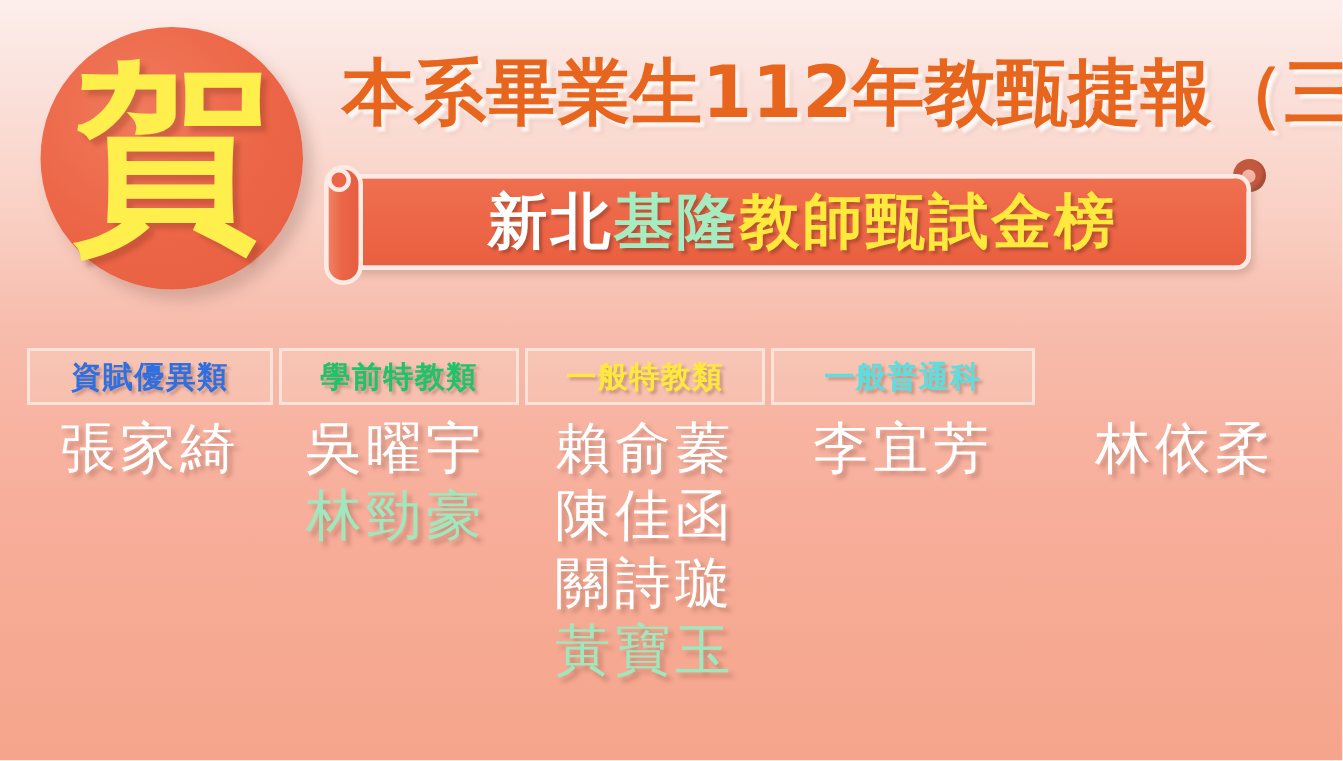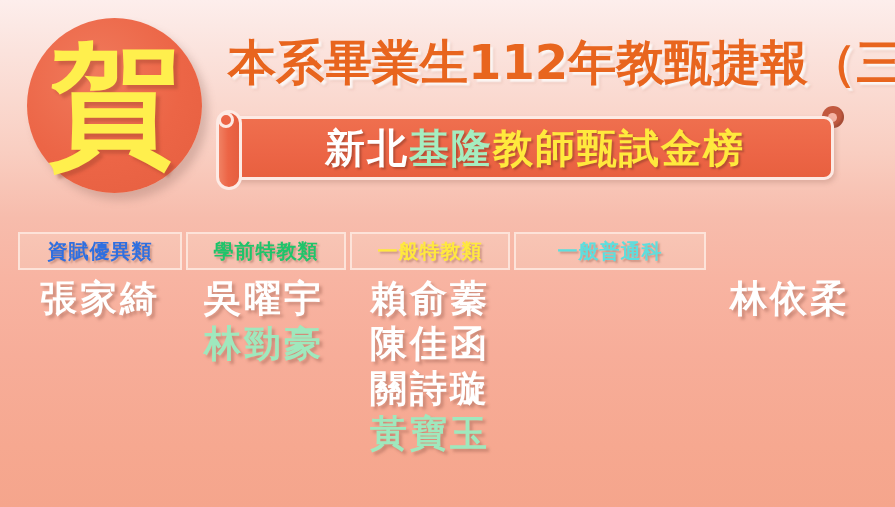--- a/index.html
+++ b/index.html
@@ -182,21 +182,21 @@
   }
   .name-col {
     position: absolute;
     top: 0;
     display: flex;
     flex-direction: column;
     align-items: center;
   }
   .name {
     font-size: 37px;
-    font-weight: 700;
+    font-weight: 400;
     line-height: 1;
     height: 44px;
     display: flex;
     align-items: center;
     white-space: nowrap;
     letter-spacing: 3px;
     text-shadow: 3px 3px 3px rgba(155,95,80,0.45);
   }
   .name + .name { margin-top: 1px; }
   .n-white { color: #ffffff; }
@@ -227,37 +227,40 @@
   <div class="cat-row">
       <div class="cat-box" style="left: 18px; width: 164px;">
         <span class="cat-label" style="color: rgb(47, 111, 224);">資賦優異類</span>
       </div>
       <div class="cat-box" style="left: 350px; width: 160px;">
         <span class="cat-label" style="color: rgb(255, 233, 61);">一般特教類</span>
       </div>
       <div class="cat-box" style="left: 186px; width: 160px;">
         <span class="cat-label" style="color: rgb(31, 196, 106);">學前特教類</span>
       </div>
-      <div class="cat-box" style="left: 514px; width: 192px;">
+      <div class="cat-box" style="left: 514px; width: 176px;">
         <span class="cat-label" style="color: rgb(93, 222, 222);">一般普通科</span>
       </div>
     </div>
 
   <div class="names">
       <div class="name-col" style="left: -10px; width: 220px;">
         <div class="name n-white">張家綺</div>
       </div>
       <div class="name-col" style="left: 154px; width: 220px;">
         <div class="name n-white">吳曜宇</div>
         <div class="name n-green">林勁豪</div>
       </div>
       <div class="name-col" style="left: 320px; width: 220px;">
         <div class="name n-white">賴俞蓁</div>
         <div class="name n-white">陳佳函</div>
         <div class="name n-white">關詩璇</div>
         <div class="name n-green">黃寶玉</div>
       </div>
+      <div class="name-col" style="left: 492px; width: 220px;">
+        <div class="name n-white">李宜芳</div>
+      </div>
       <div class="name-col" style="left: 680px; width: 220px;">
         <div class="name n-white">林依柔</div>
       </div>
     </div>
 
 </div>
 
 </body></html>

